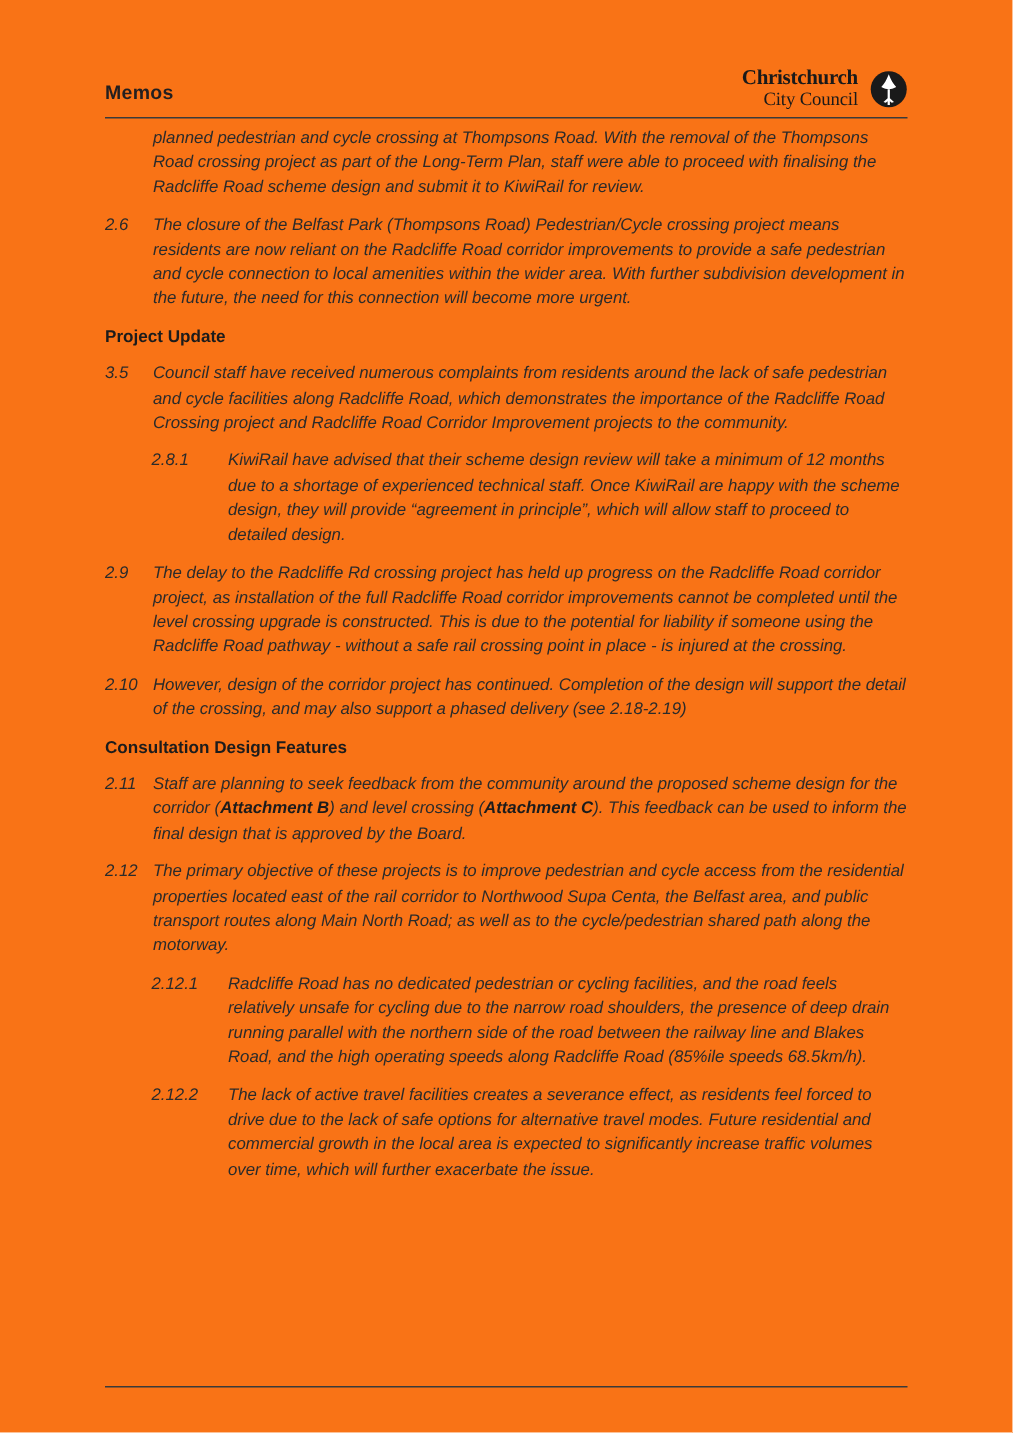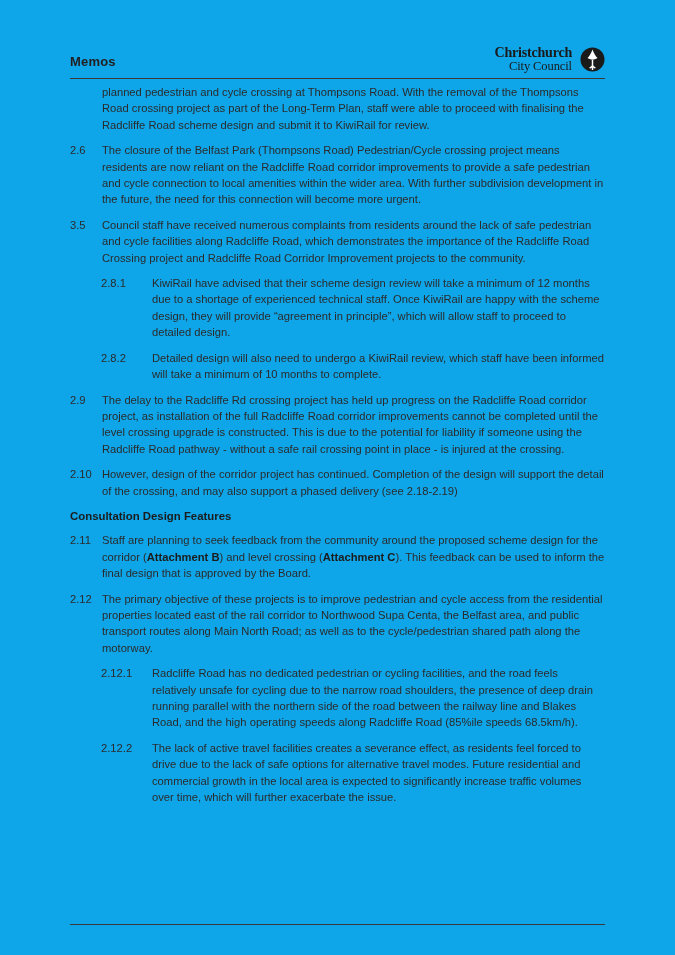--- a/index.html
+++ b/index.html
@@ -11,21 +11,21 @@
     width: 675px;
     height: 955px;
     font-family: "Liberation Sans", sans-serif;
     color: #231f20;
     -webkit-font-smoothing: antialiased;
   }
   .page {
     position: relative;
     width: 675px;
     height: 955px;
-    background: #0ea5e9;
+    background: #f97316;
     box-sizing: border-box;
   }
 
   
   .header {
     position: absolute;
     left: 70px;
     right: 70px;
     top: 38px;
     height: 42px;
@@ -88,20 +88,21 @@
     width: 535px;
     font-size: 11.2px;
     line-height: 16.4px;
     color: #2b2b2b;
   }
 
   .para {
     display: flex;
     align-items: flex-start;
     margin-bottom: 9px;
+    font-style: italic;
   }
   .para .num {
     flex: 0 0 32px;
     width: 32px;
     font-size: 11.2px;
     line-height: 16.4px;
   }
   .para .body {
     flex: 1 1 auto;
     font-size: 11.2px;
@@ -172,32 +173,29 @@
 
   <div class="content" id="body-root">
       <div class="para continuation">
         <div class="num"></div>
         <div class="body">planned pedestrian and cycle crossing at Thompsons Road. With the removal of the Thompsons Road crossing project as part of the Long-Term Plan, staff were able to proceed with finalising the Radcliffe Road scheme design and submit it to KiwiRail for review.</div>
       </div>
       <div class="para">
         <div class="num">2.6</div>
         <div class="body">The closure of the Belfast Park (Thompsons Road) Pedestrian/Cycle crossing project means residents are now reliant on the Radcliffe Road corridor improvements to provide a safe pedestrian and cycle connection to local amenities within the wider area. With further subdivision development in the future, the need for this connection will become more urgent.</div>
       </div>
+      <div class="heading">Project Update</div>
       <div class="para">
         <div class="num">3.5</div>
         <div class="body">Council staff have received numerous complaints from residents around the lack of safe pedestrian and cycle facilities along Radcliffe Road, which demonstrates the importance of the Radcliffe Road Crossing project and Radcliffe Road Corridor Improvement projects to the community.</div>
       </div>
       <div class="para sub">
         <div class="num">2.8.1</div>
         <div class="body">KiwiRail have advised that their scheme design review will take a minimum of 12 months due to a shortage of experienced technical staff. Once KiwiRail are happy with the scheme design, they will provide “agreement in principle”, which will allow staff to proceed to detailed design.</div>
       </div>
-      <div class="para sub">
-        <div class="num">2.8.2</div>
-        <div class="body">Detailed design will also need to undergo a KiwiRail review, which staff have been informed will take a minimum of 10 months to complete.</div>
-      </div>
       <div class="para">
         <div class="num">2.9</div>
         <div class="body">The delay to the Radcliffe Rd crossing project has held up progress on the Radcliffe Road corridor project, as installation of the full Radcliffe Road corridor improvements cannot be completed until the level crossing upgrade is constructed.  This is due to the potential for liability if someone using the Radcliffe Road pathway - without a safe rail crossing point in place - is injured at the crossing.</div>
       </div>
       <div class="para">
         <div class="num">2.10</div>
         <div class="body">However, design of the corridor project has continued. Completion of the design will support the detail of the crossing, and may also support a phased delivery (see 2.18-2.19)</div>
       </div>
       <div class="heading">Consultation Design Features</div>
       <div class="para">

